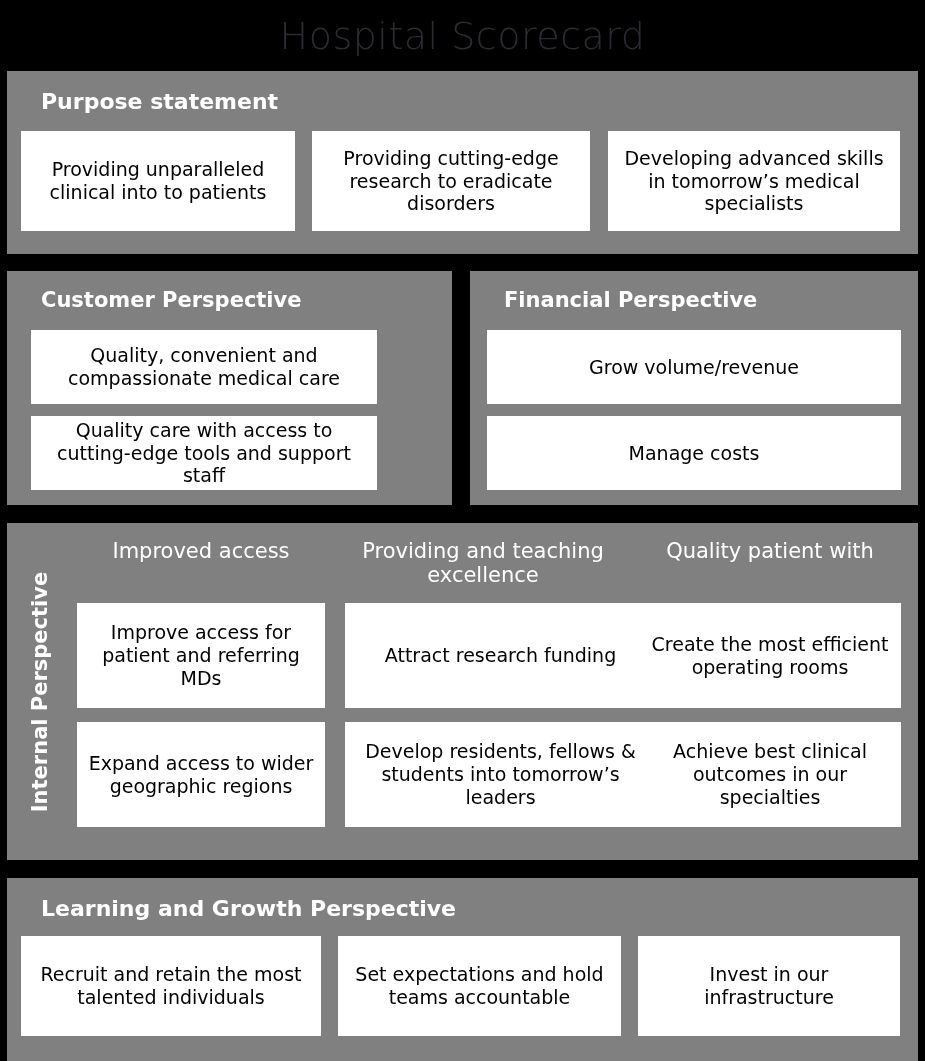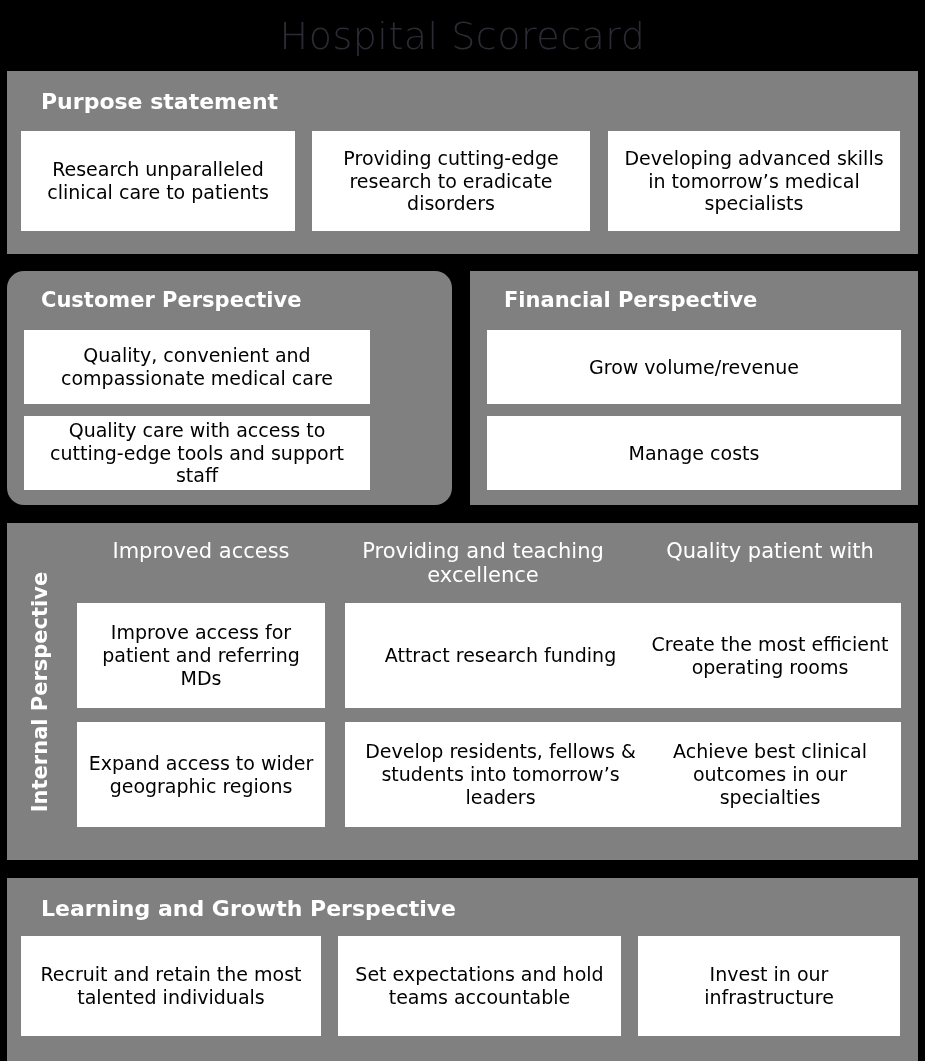--- a/index.html
+++ b/index.html
@@ -72,26 +72,26 @@
     position: absolute; left: 0; top: 19px; width: 100%;
     font-size: 22px;
   }
   #purpose-panel .card { top: 60px; height: 100px; }
   #purpose-card-0 { left: 14px;  width: 274px; }
   #purpose-card-1 { left: 305px; width: 278px; }
   #purpose-card-2 { left: 601px; width: 292px; }
 
   
   #customer-panel {
-    left: 7px; top: 271px; width: 445px; height: 234px; border-radius: 17px;
+    left: 7px; top: 271px; width: 445px; height: 234px;
   }
   #customer-panel .panel-heading {
     position: absolute; left: 0; top: 18px; width: 100%;
   }
-  #customer-panel .card { left: 17px; width: 346px; }
+  #customer-panel .card { left: 24px; width: 346px; }
   #customer-card-0 { top: 59px; height: 74px; }
   #customer-card-1 { top: 145px; height: 74px; }
 
   
   #financial-panel {
     left: 470px; top: 271px; width: 448px; height: 234px;
   }
   #financial-panel .panel-heading {
     position: absolute; left: 0; top: 18px; width: 100%;
   }
@@ -155,21 +155,21 @@
 </style>
 </head>
 <body>
 
 <div class="title-bar">
   <div class="title-text">Hospital Scorecard</div>
 </div>
 
 <div class="panel" id="purpose-panel">
   <div class="panel-heading">Purpose statement</div>
-  <div class="card" id="purpose-card-0">Research unparalleled clinical care to patients</div>
+  <div class="card" id="purpose-card-0">Providing unparalleled clinical into to patients</div>
   <div class="card" id="purpose-card-1">Providing cutting-edge research to eradicate disorders</div>
   <div class="card" id="purpose-card-2">Developing advanced skills in tomorrow’s medical specialists</div>
 </div>
 
 <div class="panel" id="customer-panel">
   <div class="panel-heading">Customer Perspective</div>
   <div class="card" id="customer-card-0">Quality, convenient and compassionate medical care</div>
   <div class="card" id="customer-card-1">Quality care with access to cutting-edge tools and support staff</div>
 </div>
 

